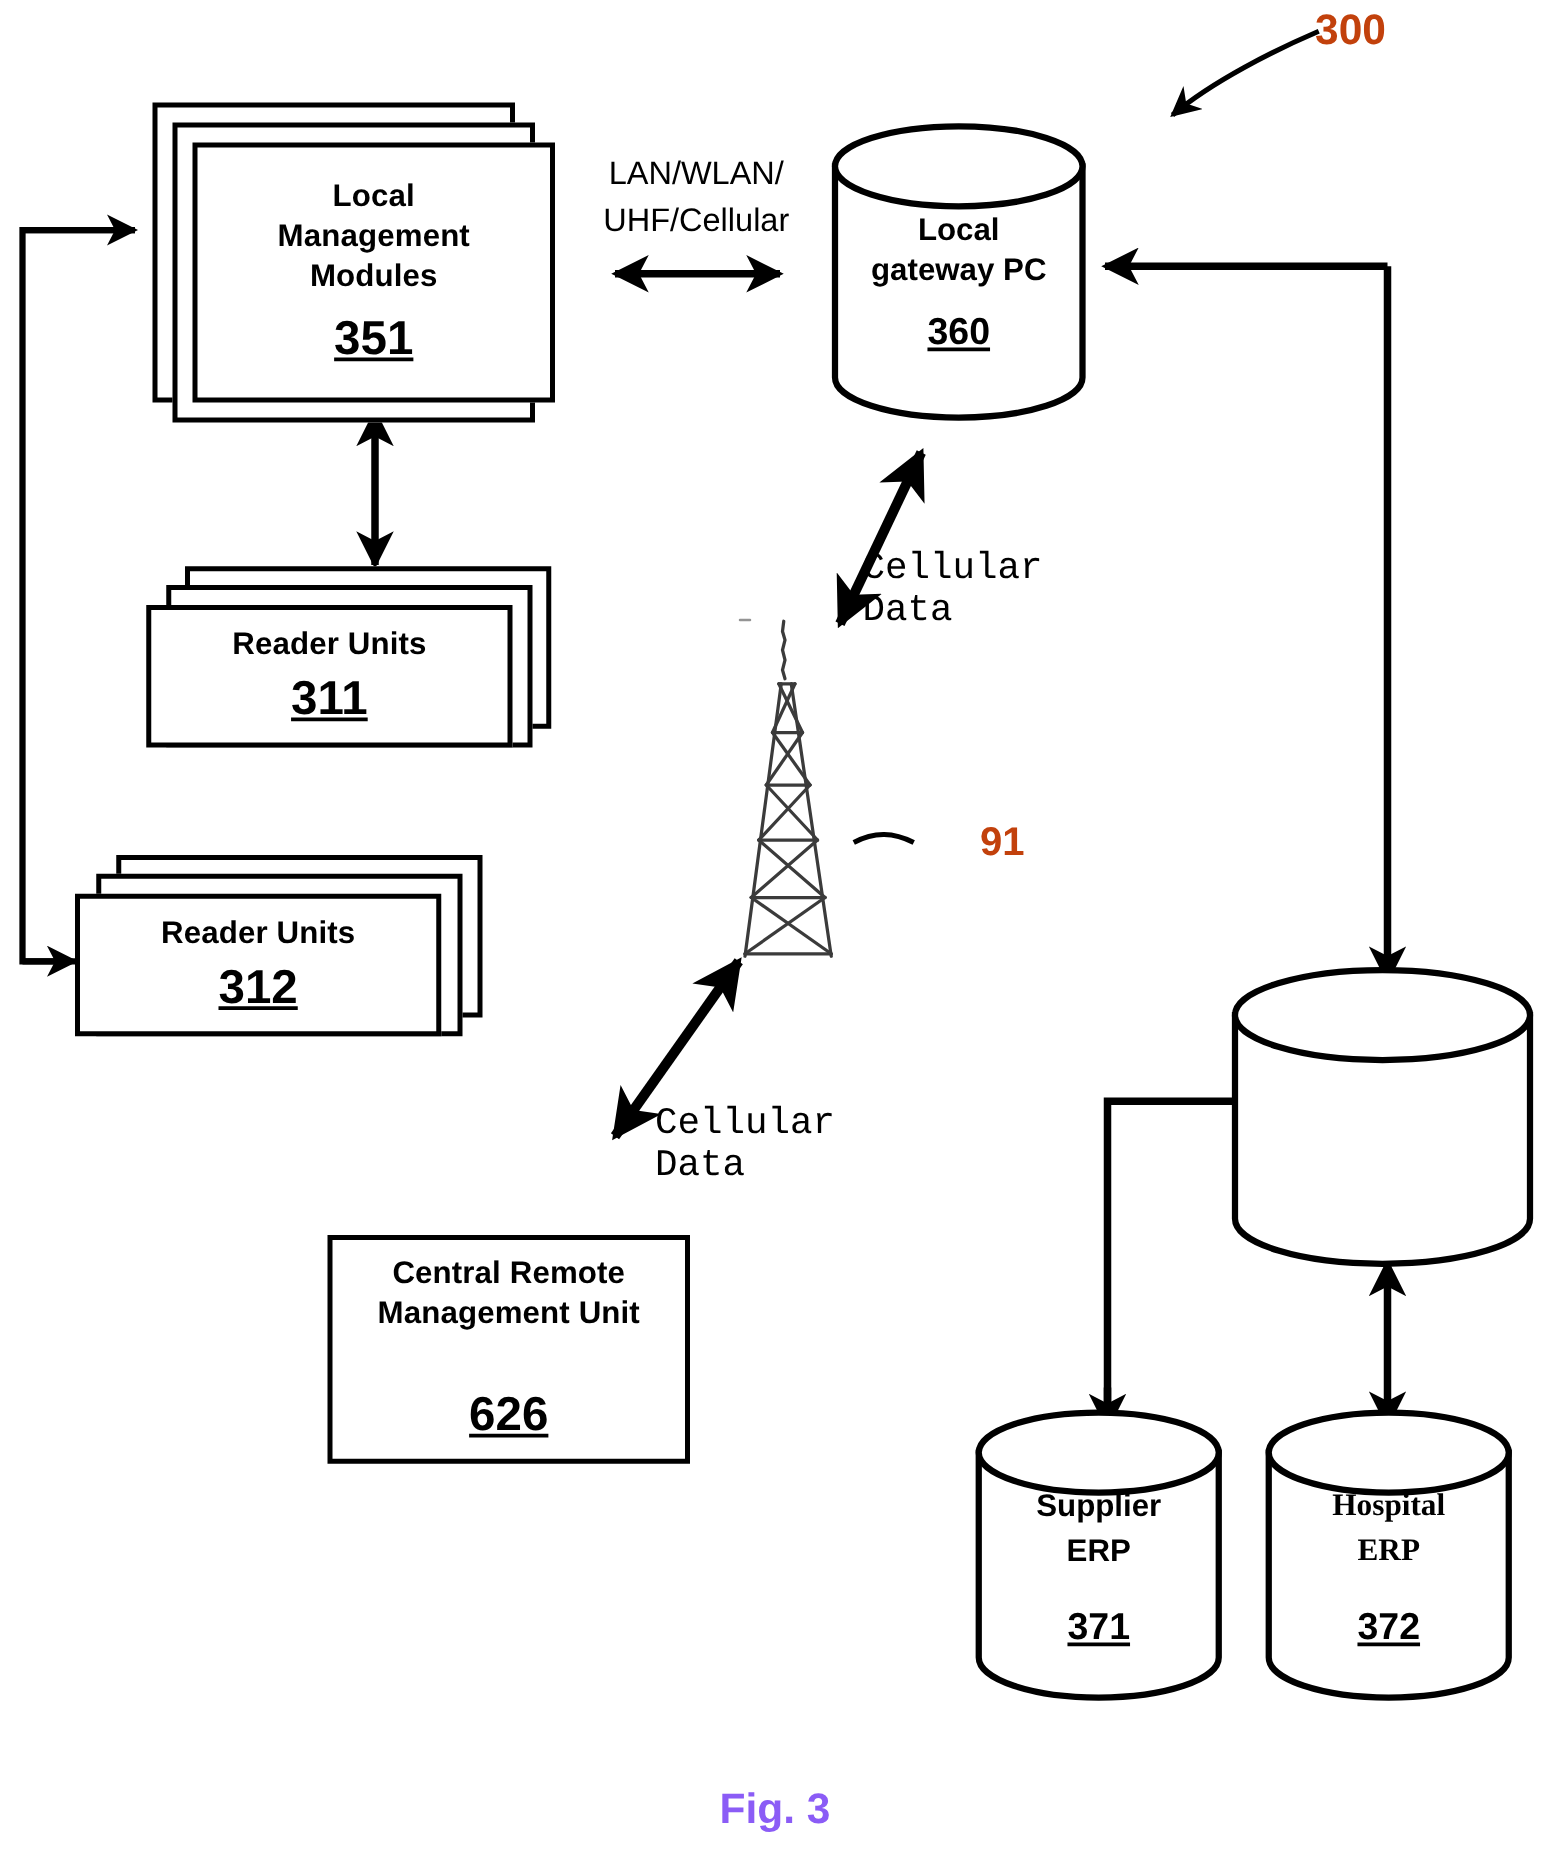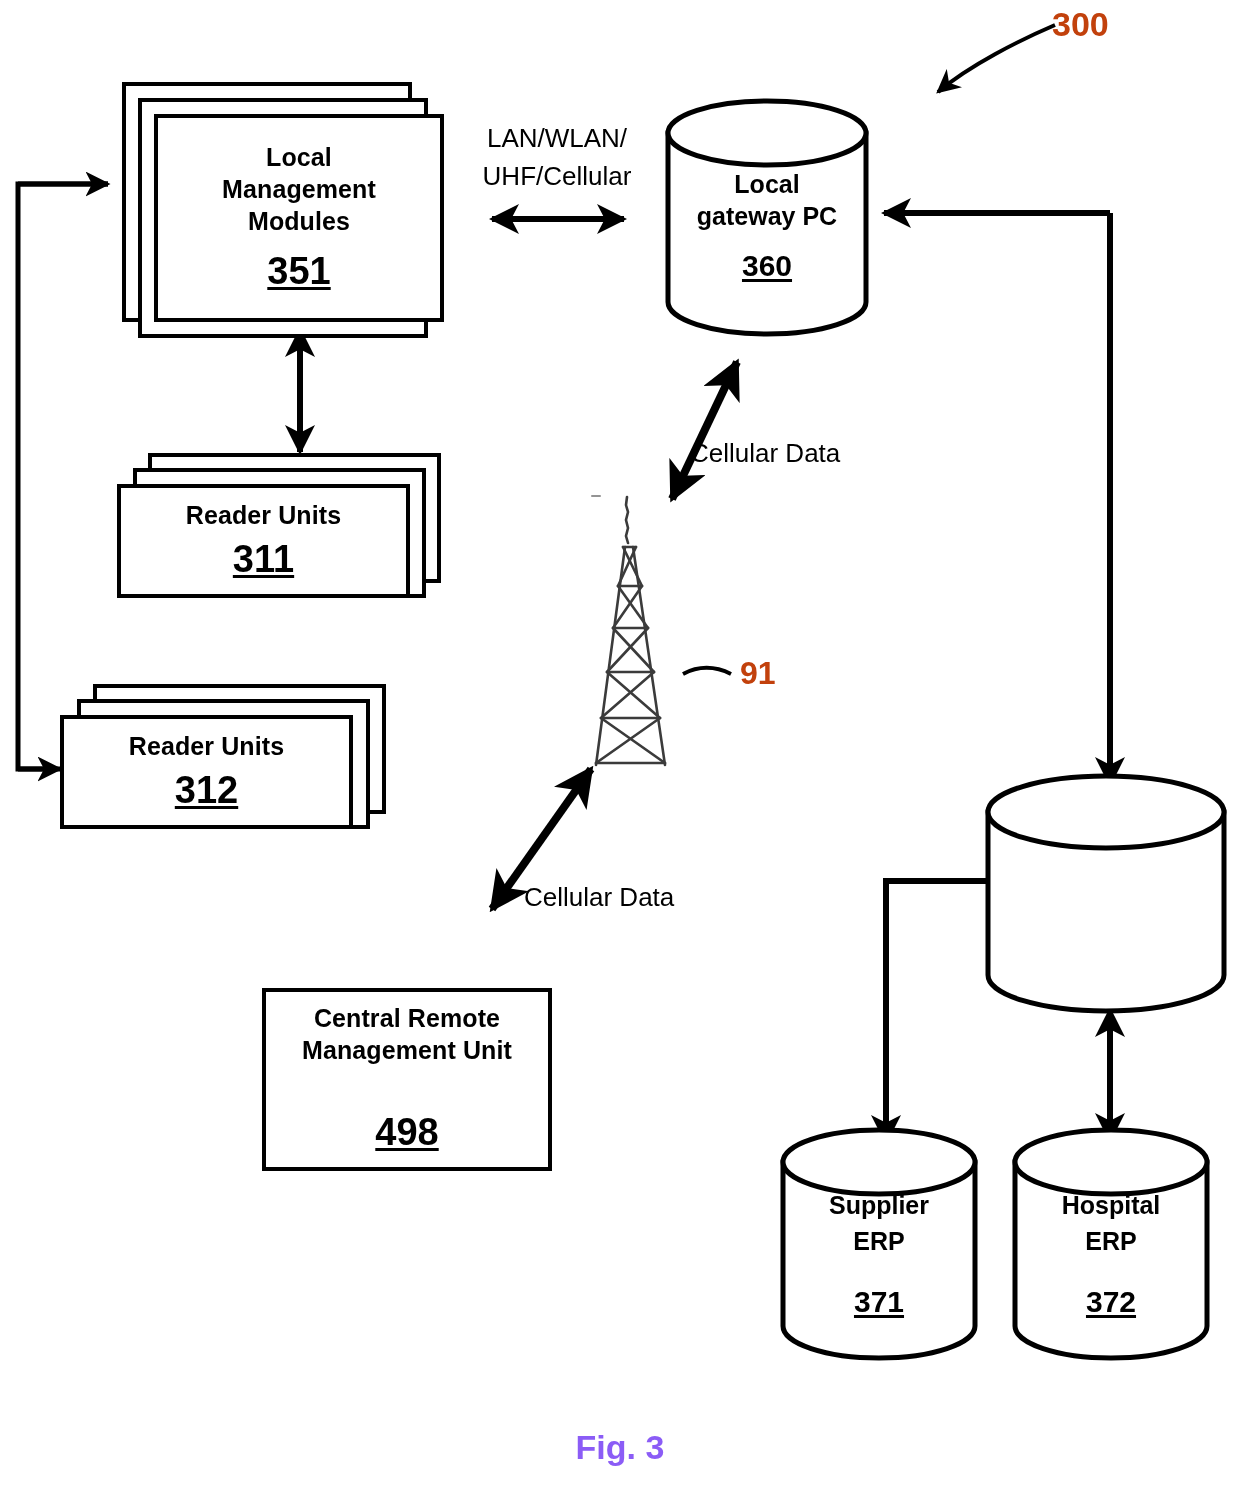--- a/index.html
+++ b/index.html
@@ -75,22 +75,22 @@
     text-align: center;
     white-space: pre-line;
   }
   .annot-sans {
     font-family: "Liberation Sans", sans-serif;
     font-size: 26px;
     font-weight: normal;
     line-height: 1.45;
   }
   .annot-serif {
-    font-family: Liberation Sans, sans-serif;
-    font-size: 26px;
+    font-family: Liberation Mono, monospace;
+    font-size: 30px;
     font-weight: normal;
   }
   .ref-num {
     position: absolute;
     font-family: "Liberation Sans", sans-serif;
     font-weight: bold;
     color: #c2410c;
   }
   #fig-caption {
     position: absolute;
@@ -238,48 +238,48 @@
     <div class="stack-back" style="left:77px; top:699px; width:293px; height:130px;"></div>
     <div class="node boxnode" style="left:60px; top:715px; width:293px; height:114px;">
       <div class="node-label">Reader Units</div>
       <div class="node-ref" style="margin-top:4px;">312</div>
     </div>
   </div>
 
   <div class="node boxnode" style="left:262px; top:988px; width:290px; height:183px;">
     <div class="node-label" style="white-space:pre-line;">Central Remote
 Management Unit</div>
-    <div class="node-ref" style="margin-top:42px;">498</div>
+    <div class="node-ref" style="margin-top:42px;">626</div>
   </div>
 
   <div class="cyl-text" style="left:668px; top:150px; width:198px; height:150px;">
     <div class="cyl-label" style="white-space:pre-line; line-height:1.3;">Local
 gateway PC</div>
     <div class="cyl-ref" style="margin-top:16px;">360</div>
   </div>
 
 
   <div class="cyl-text" style="left:783px; top:1180px; width:192px; height:146px;">
     <div class="cyl-label" style="white-space:pre-line; line-height:1.45;">Supplier
 ERP</div>
     <div class="cyl-ref" style="margin-top:26px;">371</div>
   </div>
 
   <div class="cyl-text" style="left:1015px; top:1180px; width:192px; height:146px;">
-    <div class="cyl-label" style="white-space:pre-line; line-height:1.45;">Hospital
+    <div class="cyl-label" style="white-space:pre-line; line-height:1.45;font-family:Liberation Serif, serif;">Hospital
 ERP</div>
     <div class="cyl-ref" style="margin-top:26px;">372</div>
   </div>
 
   <div class="annot annot-sans" style="left:462px; top:120px; width:190px;">LAN/WLAN/
 UHF/Cellular</div>
 
   <div class="annot annot-serif" style="left:690px; top:438px; width:210px; text-align:left;">Cellular Data</div>
 
   <div class="annot annot-serif" style="left:524px; top:882px; width:210px; text-align:left;">Cellular Data</div>
 
   <div class="ref-num" style="left:1052px; top:5px; font-size:34px;">300</div>
 
-  <div class="ref-num" style="left:740px; top:655px; font-size:32px;">91</div>
+  <div class="ref-num" style="left:784px; top:655px; font-size:32px;">91</div>
 
   <div id="fig-caption">Fig. 3</div>
 
 </div>
 
 </body></html>

